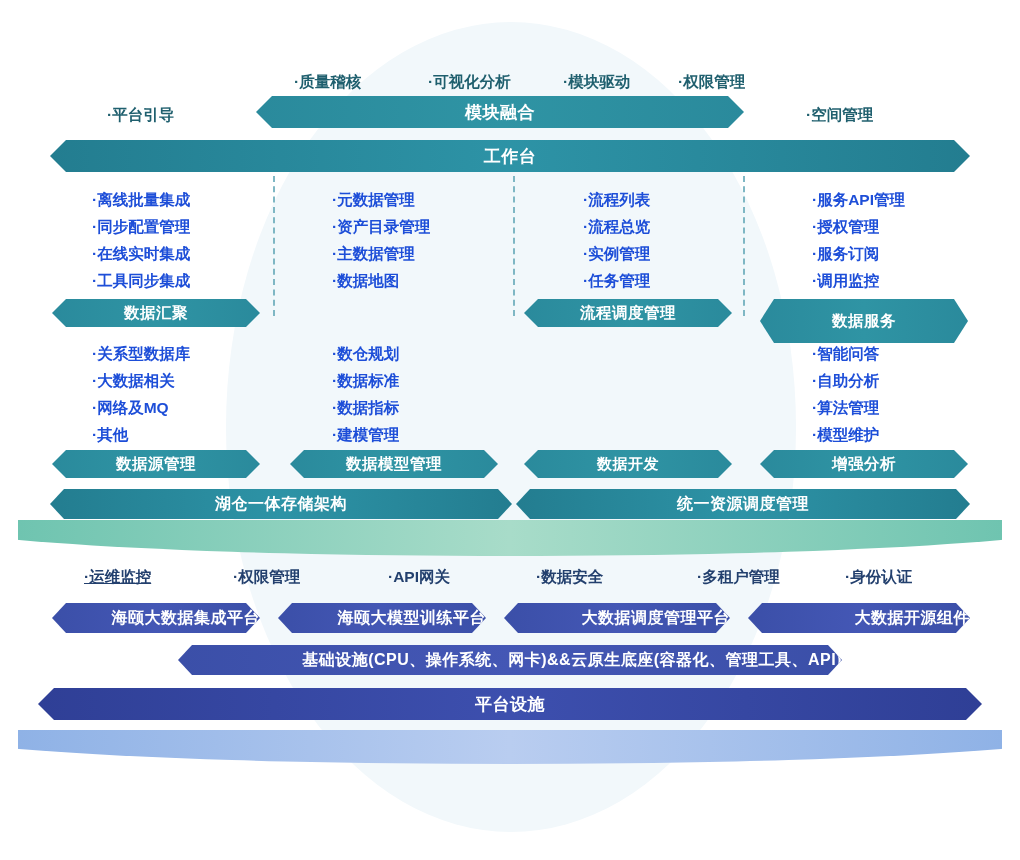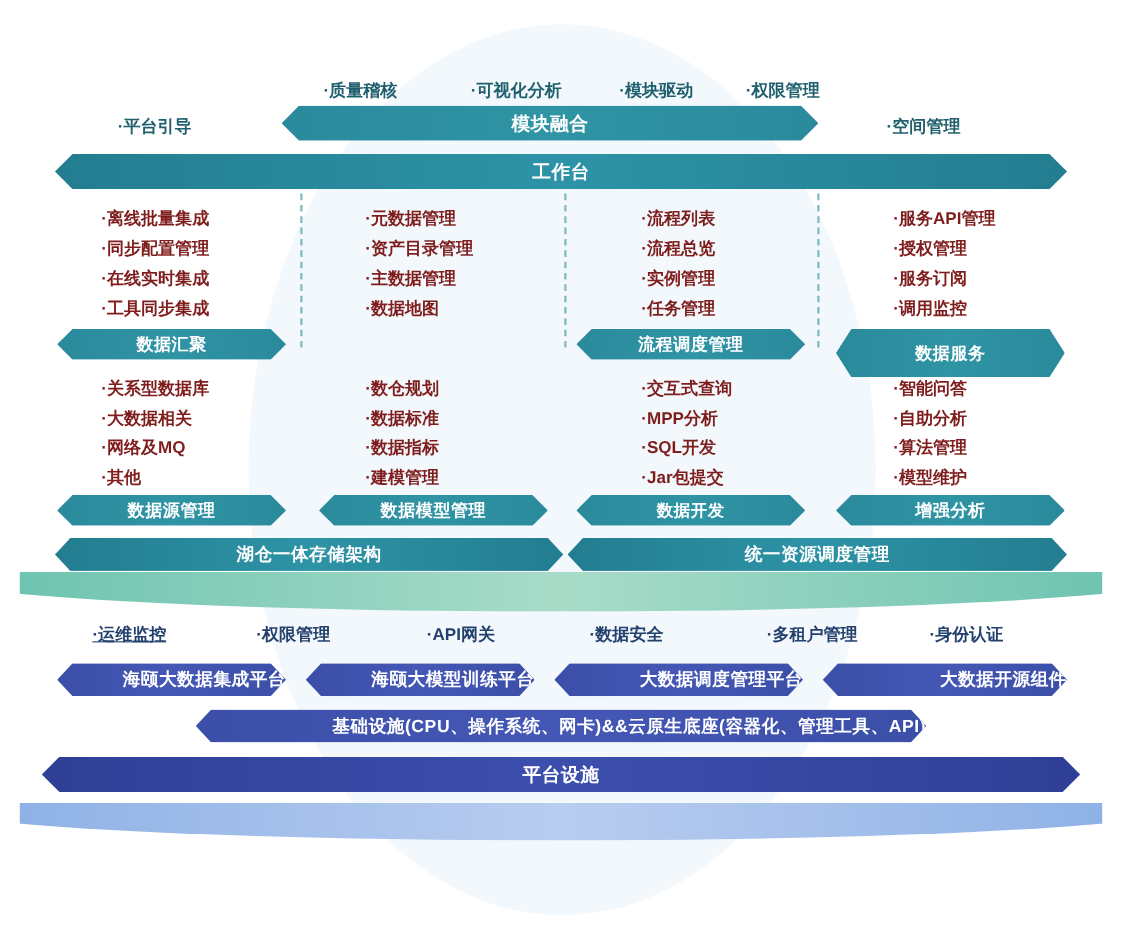--- a/index.html
+++ b/index.html
@@ -67,21 +67,21 @@
 
   
   .bullets {
     position: absolute;
     z-index: 3;
   }
   .bullets .item {
     font-size: 15.5px;
     font-weight: bold;
     line-height: 27px;
-    color: #7f1d1d;
+    color: #1d4ed8;
     white-space: nowrap;
   }
 
   .toprow {
     position: absolute;
     font-size: 15.5px;
     font-weight: bold;
     color: #1f5f6e;
     white-space: nowrap;
     z-index: 3;
@@ -184,26 +184,20 @@
     <div class="item">·数据标准</div>
     <div class="item">·数据指标</div>
     <div class="item">·建模管理</div>
   </div>
   <div class="bullets" style="left:92px; top:340px;">
     <div class="item">·关系型数据库</div>
     <div class="item">·大数据相关</div>
     <div class="item">·网络及MQ</div>
     <div class="item">·其他</div>
   </div>
-  <div class="bullets" style="left:583px; top:340px;">
-    <div class="item">·交互式查询</div>
-    <div class="item">·MPP分析</div>
-    <div class="item">·SQL开发</div>
-    <div class="item">·Jar包提交</div>
-  </div>
   <div class="bullets" style="left:812px; top:340px;">
     <div class="item">·智能问答</div>
     <div class="item">·自助分析</div>
     <div class="item">·算法管理</div>
     <div class="item">·模型维护</div>
   </div>
 
   <div class="chev teal sh-plain" style="left:52px; top:450px; width:208px; height:28px; font-size:15.5px;">
     <span>数据源管理</span>
   </div>

